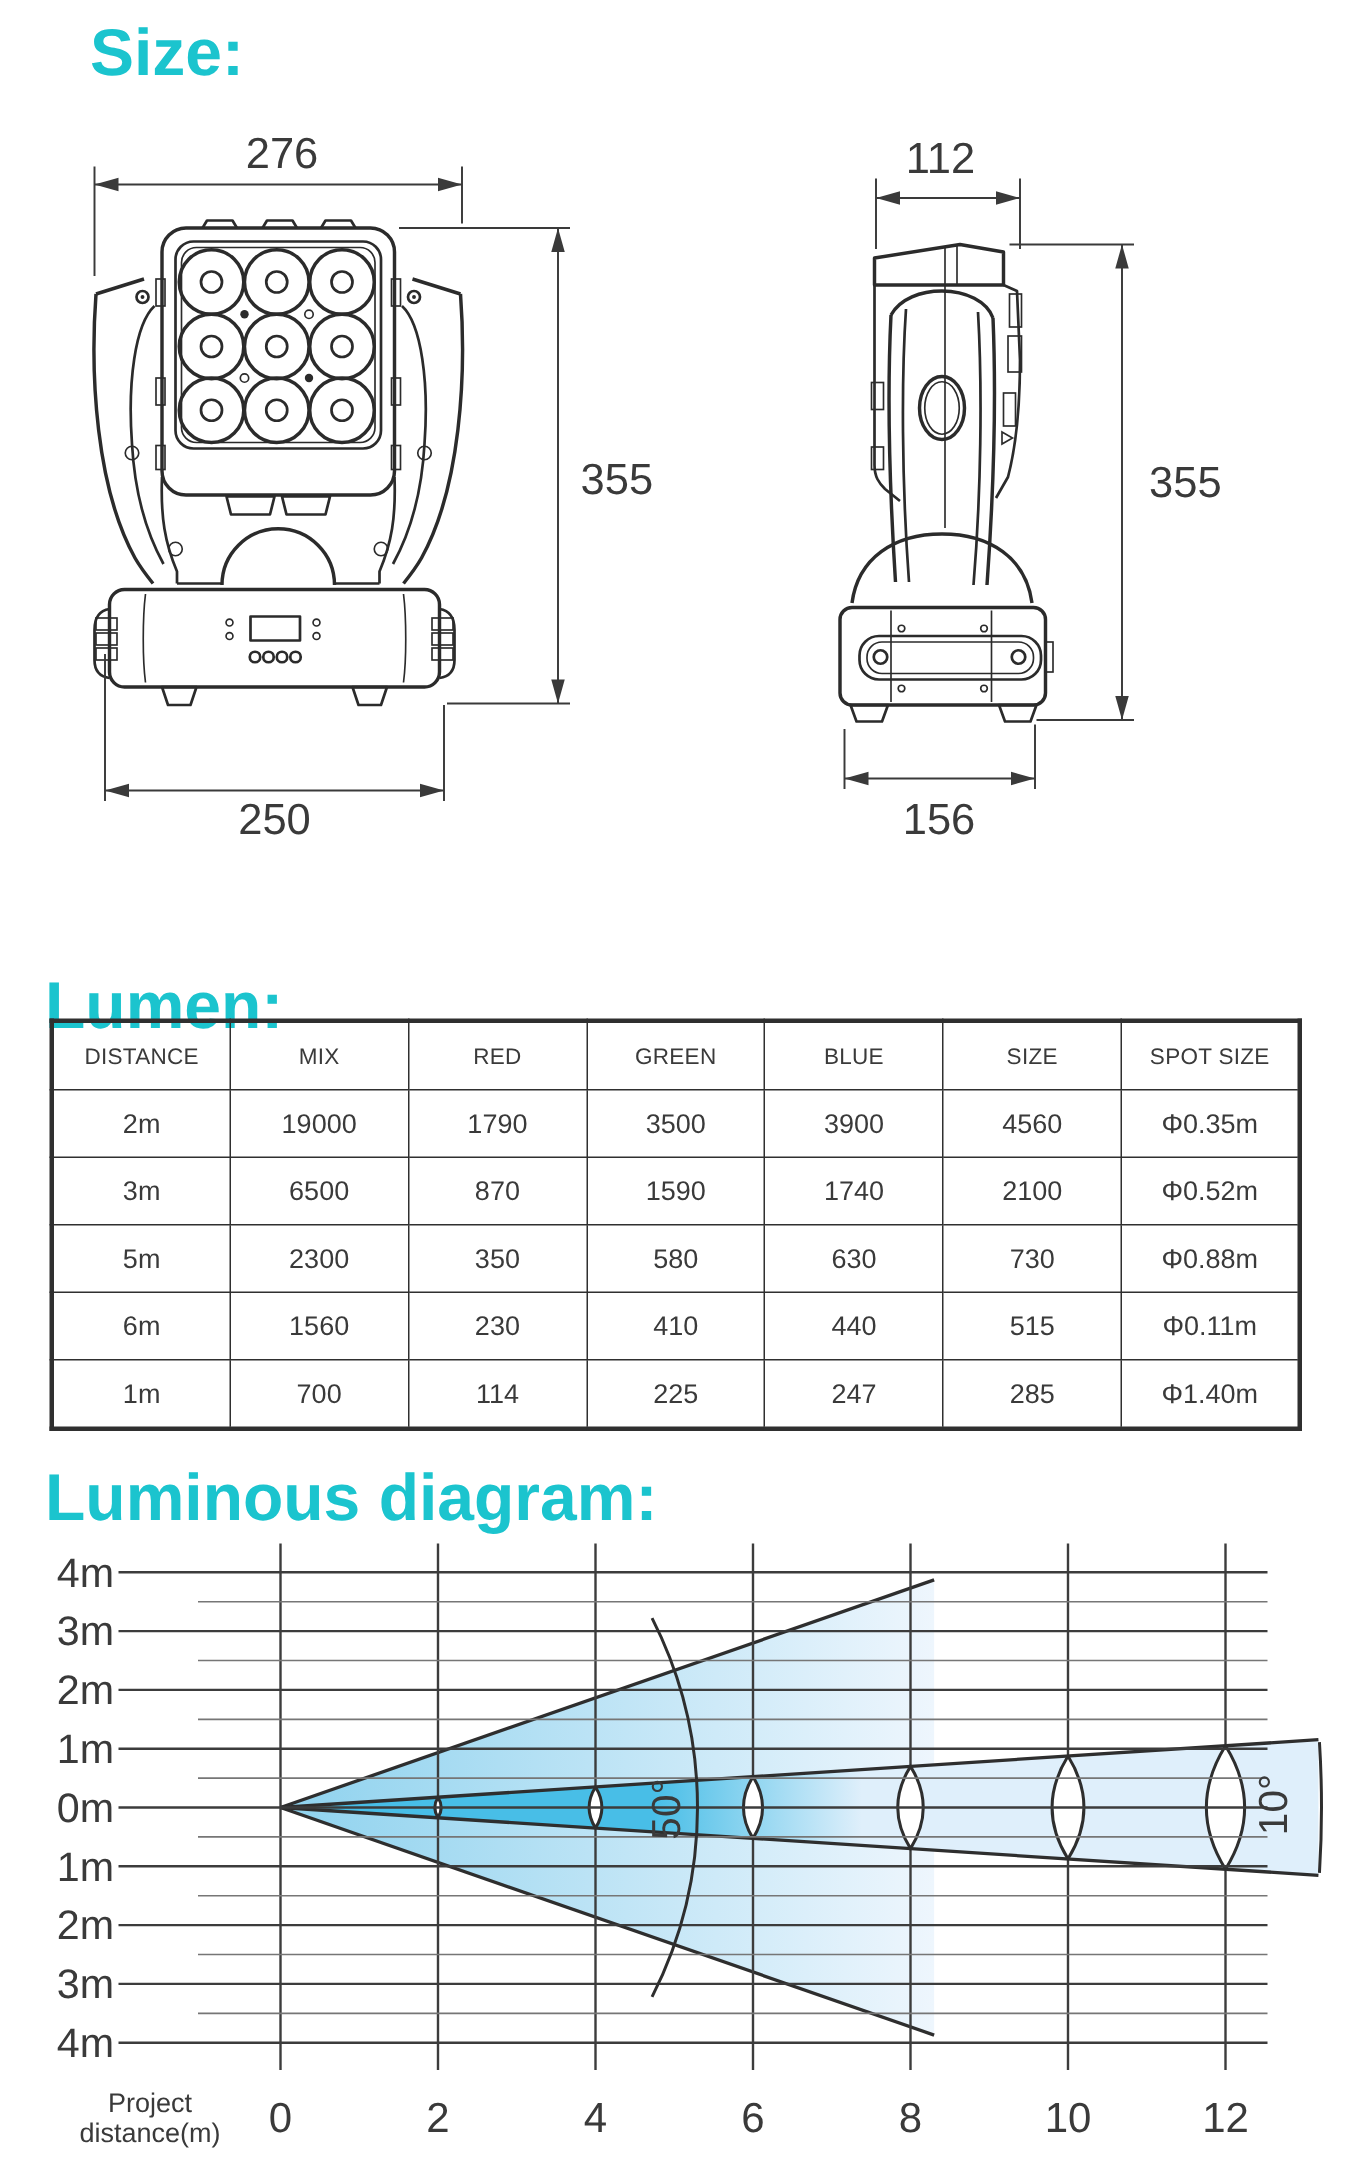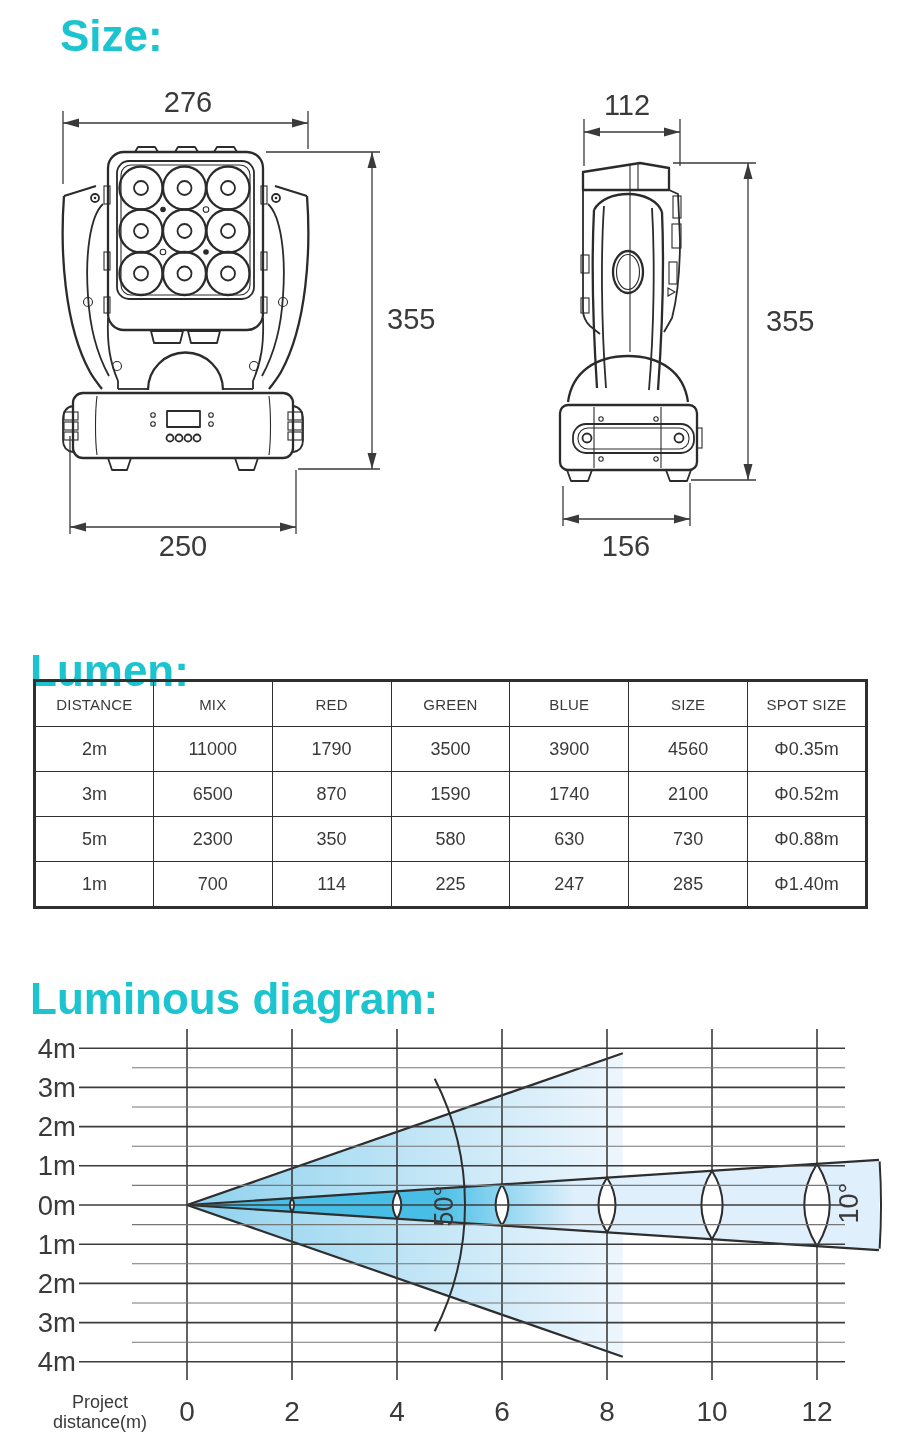--- a/index.html
+++ b/index.html
@@ -253,21 +253,21 @@
           <th>RED</th>
           <th>GREEN</th>
           <th>BLUE</th>
           <th>SIZE</th>
           <th>SPOT SIZE</th>
         </tr>
       </thead>
       <tbody>
         <tr>
           <td>2m</td>
-          <td>11000</td>
+          <td>19000</td>
           <td>1790</td>
           <td>3500</td>
           <td>3900</td>
           <td>4560</td>
           <td>Φ0.35m</td>
         </tr>
         <tr>
           <td>3m</td>
           <td>6500</td>
           <td>870</td>
@@ -277,20 +277,29 @@
           <td>Φ0.52m</td>
         </tr>
         <tr>
           <td>5m</td>
           <td>2300</td>
           <td>350</td>
           <td>580</td>
           <td>630</td>
           <td>730</td>
           <td>Φ0.88m</td>
+        </tr>
+        <tr>
+          <td>6m</td>
+          <td>1560</td>
+          <td>230</td>
+          <td>410</td>
+          <td>440</td>
+          <td>515</td>
+          <td>Φ0.11m</td>
         </tr>
         <tr>
           <td>1m</td>
           <td>700</td>
           <td>114</td>
           <td>225</td>
           <td>247</td>
           <td>285</td>
           <td>Φ1.40m</td>
         </tr>

